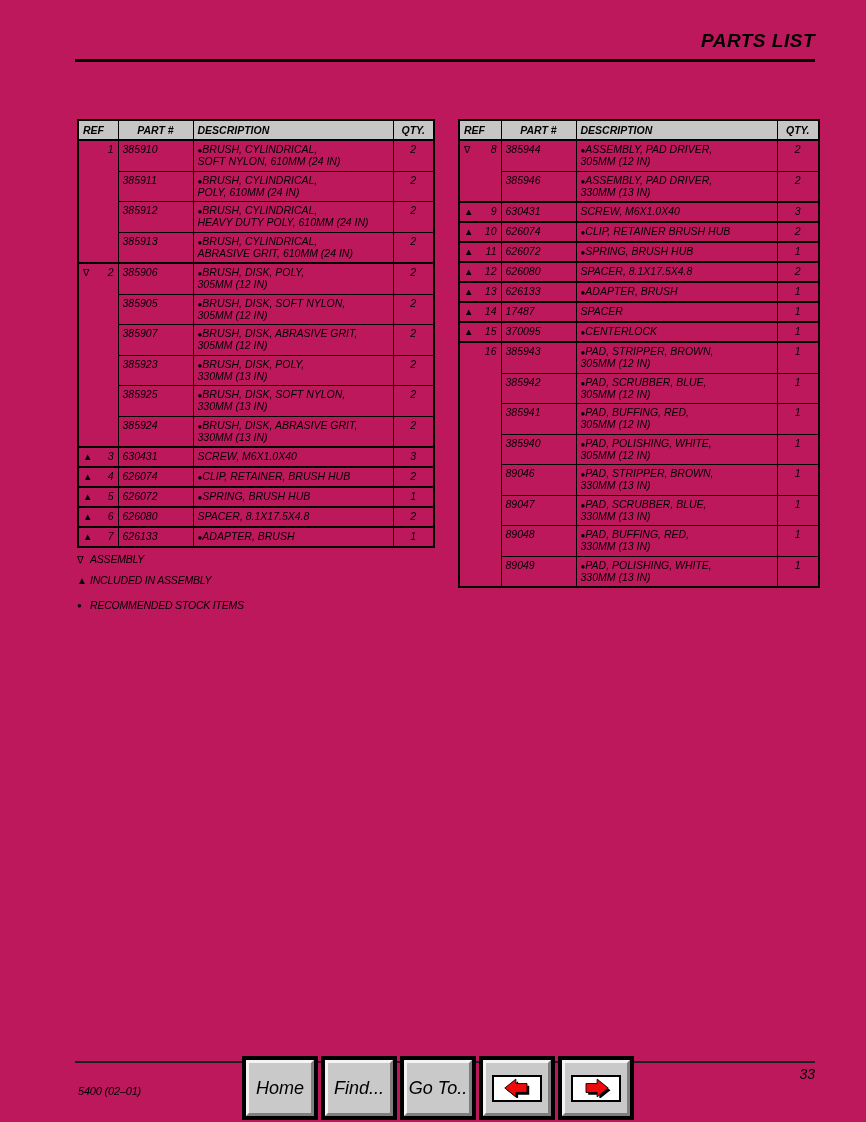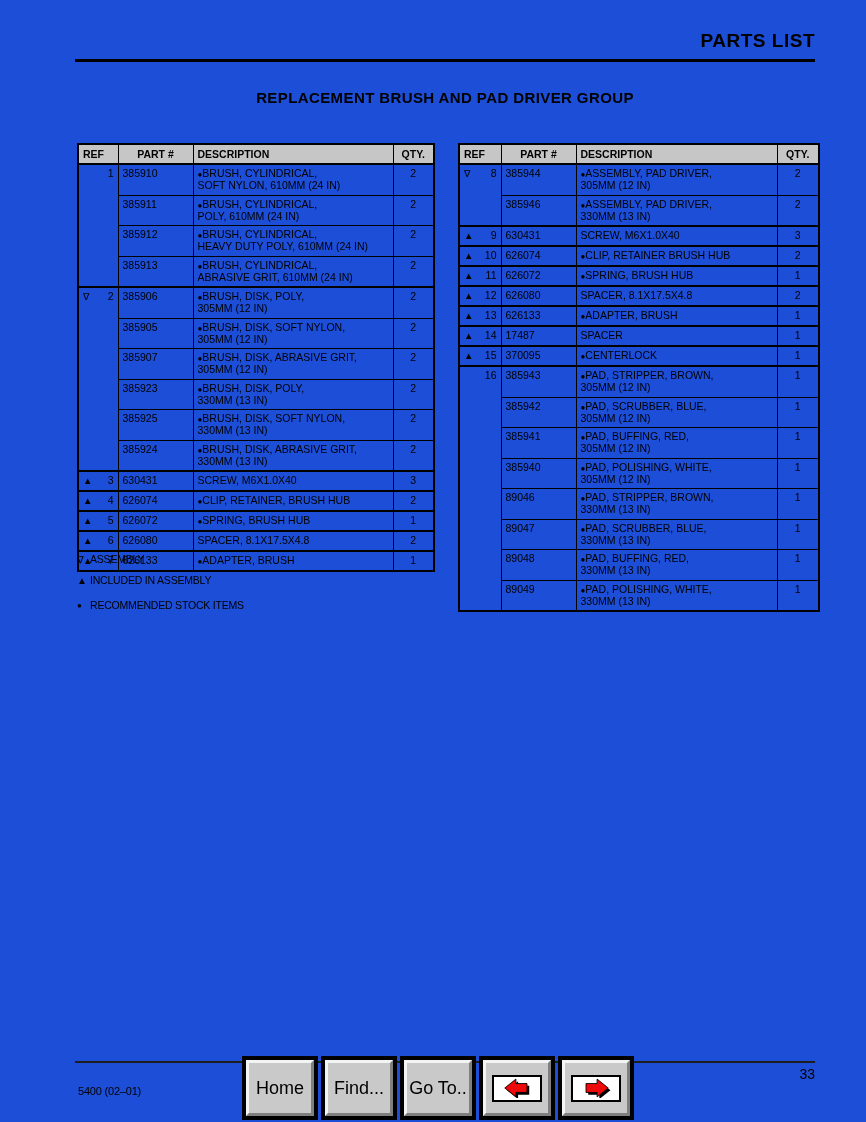--- a/index.html
+++ b/index.html
@@ -1,29 +1,29 @@
 <!DOCTYPE html>
 <html style="--header-gray: #c6c6c6; --btn-face: #c9c9c9;"><head>
 <meta charset="utf-8">
 <style>
   * { margin:0; padding:0; box-sizing:border-box; }
   body { background:#ffffff; font-family:"Liberation Sans","DejaVu Sans",sans-serif; }
-  .page { position:relative; width:866px; height:1122px; background:#1d4ed8; overflow:hidden; color:#000; }
+  .page { position:relative; width:866px; height:1122px; background:#be185d; overflow:hidden; color:#000;font-style:italic; }
 
   
   .header-title { position:absolute; top:30px; right:51px; font-size:19px; font-weight:bold; letter-spacing:.5px; }
   .top-rule { position:absolute; left:75px; top:59px; width:740px; height:3px; background:#000; }
   .doc-title { position:absolute; left:75px; top:89px; width:740px; text-align:center; font-size:15px; font-weight:bold; letter-spacing:.4px; }
 
   
   table.parts { border-collapse:collapse; table-layout:fixed; position:absolute; top:119px; }
   table.parts.left  { left:77px;  width:356px; }
   table.parts.right { left:458px; width:360px; }
   table.parts, table.parts th, table.parts td { border:1px solid #000; }
-  table.parts { border-width:2px;margin-top:24px; }
+  table.parts { border-width:2px; }
   table.parts th { background:var(--header-gray,#c6c6c6); font-size:10.5px; font-weight:bold; padding:3px 4px; border-bottom-width:2px; text-align:left; }
   table.parts th.c { text-align:center; }
   table.parts td { font-size:10.5px; line-height:11.5px; padding:3px 4px; vertical-align:top; }
   table.parts tr.group-start td { border-top-width:2px; }
   td.ref-cell { padding:2px 6px 2px 4px; }
   td.ref-cell .ref-wrap { display:flex; justify-content:space-between; align-items:flex-start; }
   td.ref-cell .sym { font-size:9.5px; line-height:12px; }
   td.ref-cell .num { margin-left:auto; }
   td.part-cell { text-align:left; }
   td.qty-cell { text-align:center; }
@@ -50,21 +50,20 @@
     font-size:18px; color:#000; cursor:pointer; }
   .arrow-box { width:50px; height:27px; background:#fff; border:2px solid #000; display:flex; align-items:center; justify-content:center; }
 </style>
 </head>
 <body>
 
 <div class="page">
 
   <div class="header-title">PARTS LIST</div>
   <div class="top-rule"></div>
-  <div class="doc-title">REPLACEMENT BRUSH AND PAD DRIVER GROUP</div>
 
   <table class="parts left">
     <colgroup>
         <col style="width:40px">
         <col style="width:75px">
         <col style="width:200px">
         <col style="width:41px">
       </colgroup>
     <thead>
       <tr>

